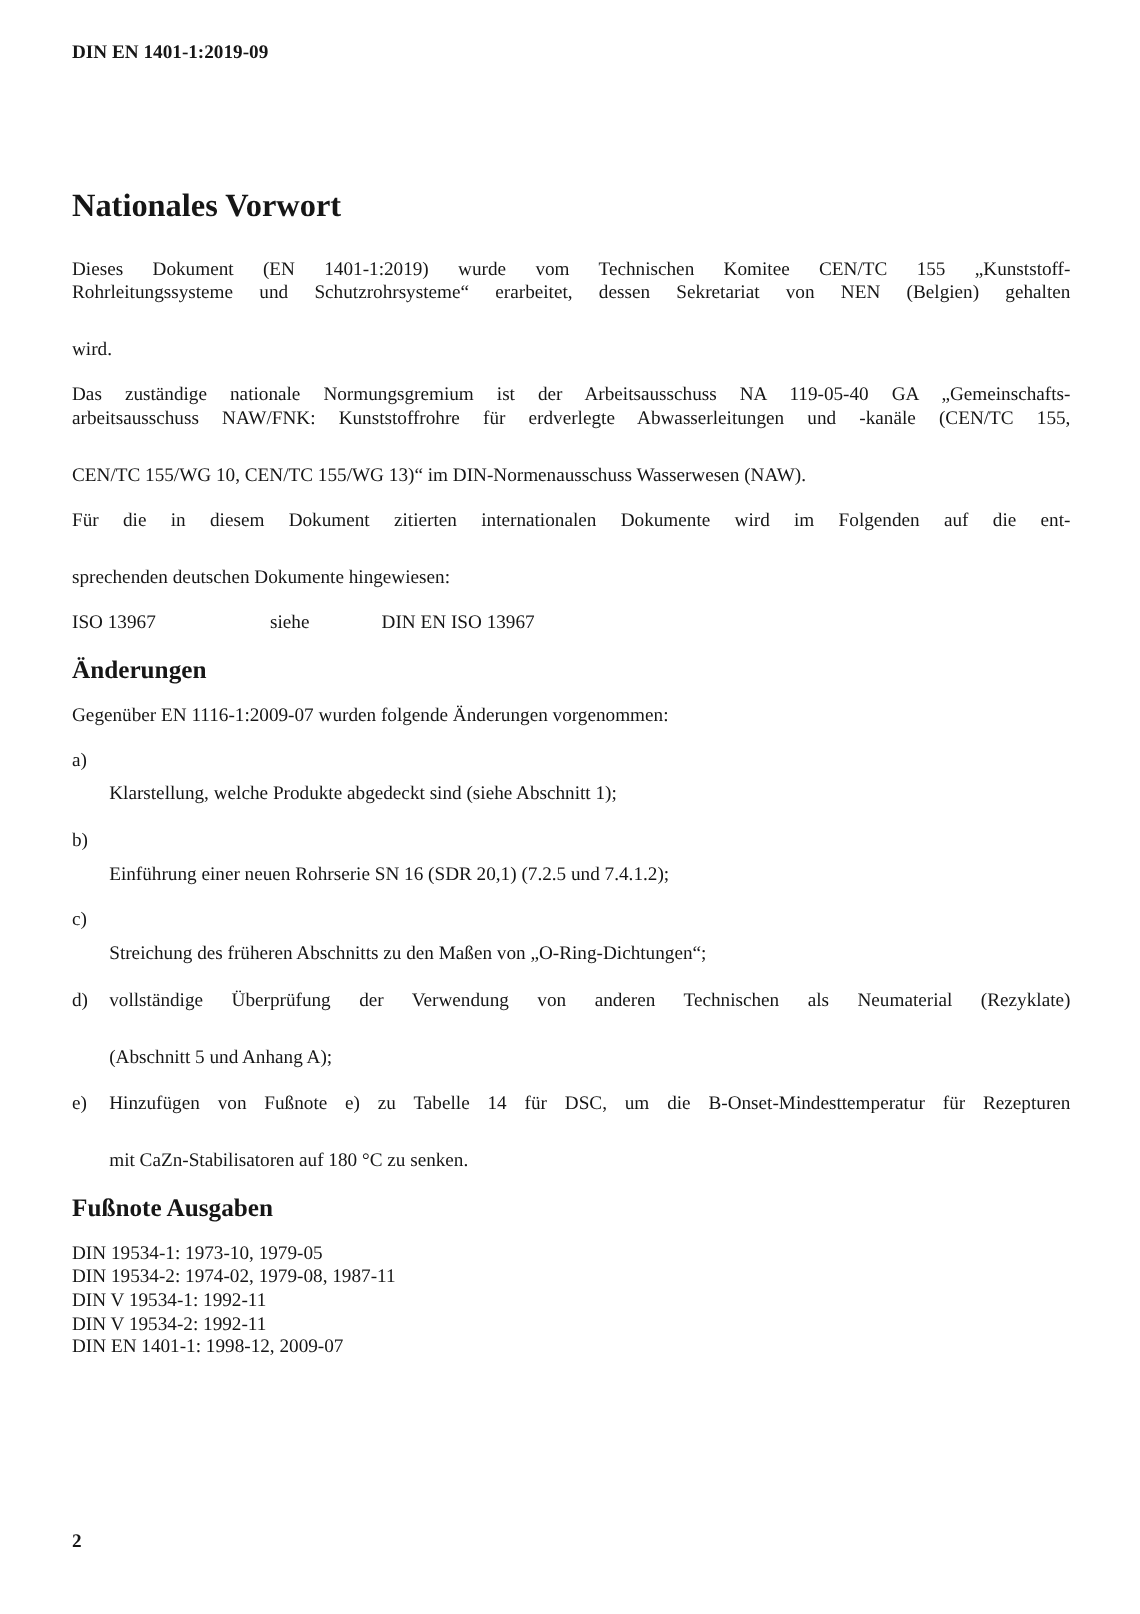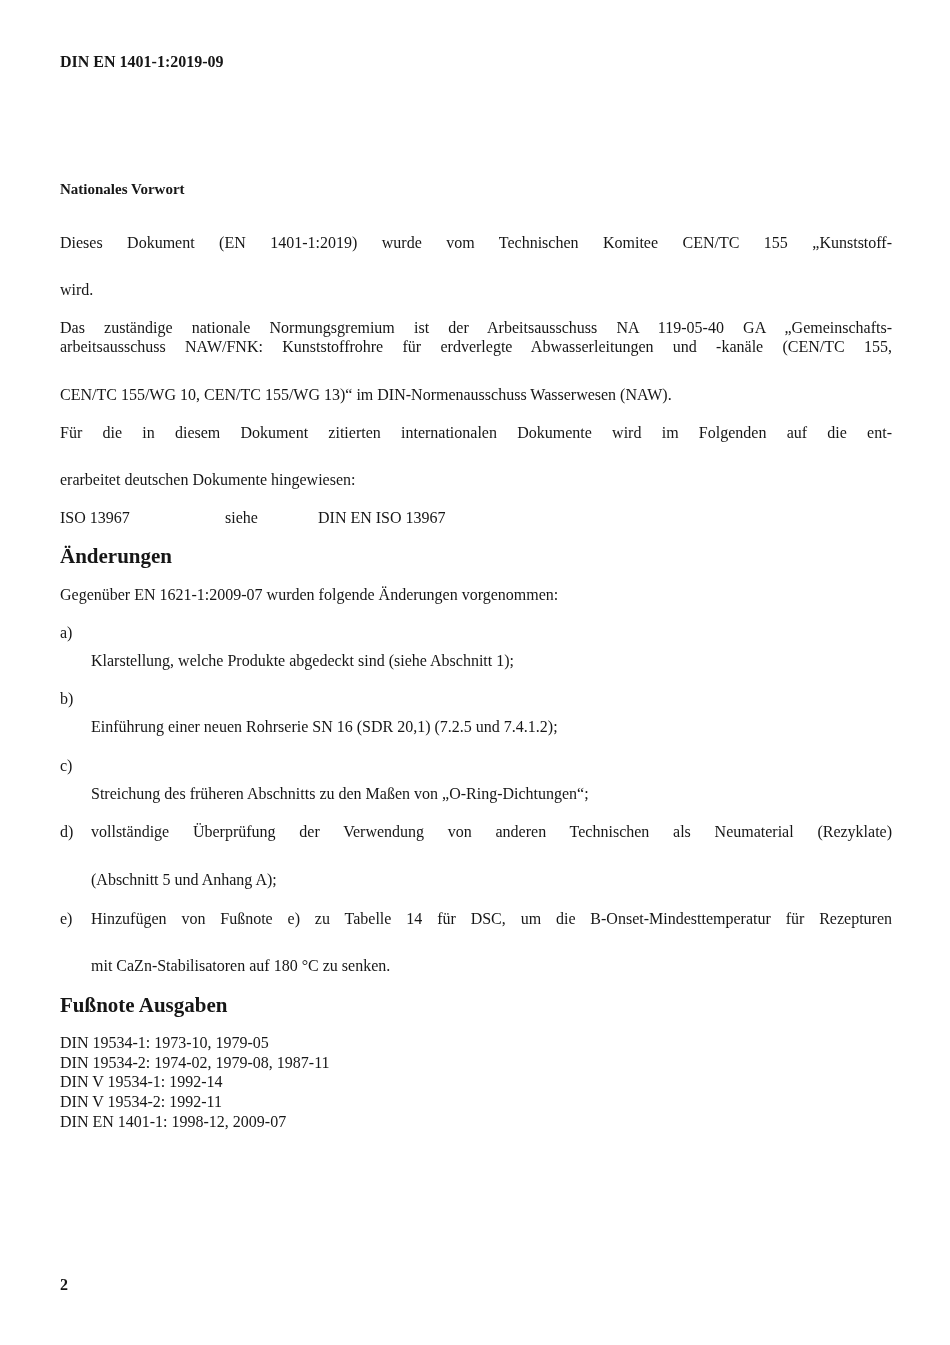--- a/index.html
+++ b/index.html
@@ -10,30 +10,30 @@
     background: #ffffff;
     color: #161616;
     font-family: "Liberation Serif", "DejaVu Serif", serif;
     font-size: 16px;
     position: relative;
     overflow: hidden;
   }
   .page {
     width: 100%;
     height: 100%;
-    padding: 52px 58px 0 60px;
+    padding: 34px 58px 0 60px;
     position: relative;
   }
   .doc-header {
     font-weight: bold;
     font-size: 16px;
     line-height: 19.6px;
   }
   .title {
-    font-size: 15px;
+    font-size: 27px;
     font-weight: bold;
     line-height: 28px;
     margin: 103px 0 30px 0;
   }
   .para { margin: 0 0 18px 0; }
   .tline {
     line-height: 19.6px;
     text-align: justify;
     text-align-last: justify;
   }
@@ -86,41 +86,42 @@
   <header class="doc-header">
     <span>DIN EN 1401-1:2019-09</span>
   </header>
 
   <main>
 
     <h1 class="title">Nationales Vorwort</h1>
 
     <div class="para">
         <div class="tline">Dieses Dokument (EN 1401-1:2019) wurde vom Technischen Komitee CEN/TC 155 „Kunststoff-</div>
+        <div class="tline">Rohrleitungssysteme und Schutzrohrsysteme“ erarbeitet, dessen Sekretariat von NEN (Belgien) gehalten</div>
         <div class="tline tline-last">wird.</div>
       </div>
     <div class="para">
         <div class="tline">Das zuständige nationale Normungsgremium ist der Arbeitsausschuss NA 119-05-40 GA „Gemeinschafts-</div>
         <div class="tline">arbeitsausschuss NAW/FNK: Kunststoffrohre für erdverlegte Abwasserleitungen und -kanäle (CEN/TC 155,</div>
         <div class="tline tline-last">CEN/TC 155/WG 10, CEN/TC 155/WG 13)“ im DIN-Normenausschuss Wasserwesen (NAW).</div>
       </div>
     <div class="para">
         <div class="tline">Für die in diesem Dokument zitierten internationalen Dokumente wird im Folgenden auf die ent-</div>
-        <div class="tline tline-last">erarbeitet deutschen Dokumente hingewiesen:</div>
+        <div class="tline tline-last">sprechenden deutschen Dokumente hingewiesen:</div>
       </div>
 
     <div class="ref-row">
       <span class="ref-col1">ISO 13967</span>
       <span class="ref-col2">siehe</span>
       <span class="ref-col3">DIN EN ISO 13967</span>
     </div>
 
     <h2 class="section-heading">Änderungen</h2>
 
-    <p class="changes-intro single-line">Gegenüber EN 1621-1:2009-07 wurden folgende Änderungen vorgenommen:</p>
+    <p class="changes-intro single-line">Gegenüber EN 1116-1:2009-07 wurden folgende Änderungen vorgenommen:</p>
 
     <div class="list-item">
       <span class="list-label">a)</span>
       <span class="list-text">
           <div class="tline tline-last">Klarstellung, welche Produkte abgedeckt sind (siehe Abschnitt 1);</div>
         </span>
     </div>
     <div class="list-item">
       <span class="list-label">b)</span>
       <span class="list-text">
@@ -146,21 +147,21 @@
           <div class="tline">Hinzufügen von Fußnote e) zu Tabelle 14 für DSC, um die B-Onset-Mindesttemperatur für Rezepturen</div>
           <div class="tline tline-last">mit CaZn-Stabilisatoren auf 180 °C zu senken.</div>
         </span>
     </div>
 
     <h2 class="section-heading">Fußnote Ausgaben</h2>
 
     <div class="editions">
       <div class="edition-line">DIN 19534-1: 1973-10, 1979-05</div>
       <div class="edition-line">DIN 19534-2: 1974-02, 1979-08, 1987-11</div>
-      <div class="edition-line">DIN V 19534-1: 1992-14</div>
+      <div class="edition-line">DIN V 19534-1: 1992-11</div>
       <div class="edition-line">DIN V 19534-2: 1992-11</div>
       <div class="edition-line">DIN EN 1401-1: 1998-12, 2009-07</div>
     </div>
 
   </main>
 
   <span class="page-number">2</span>
 
 </div>
 

